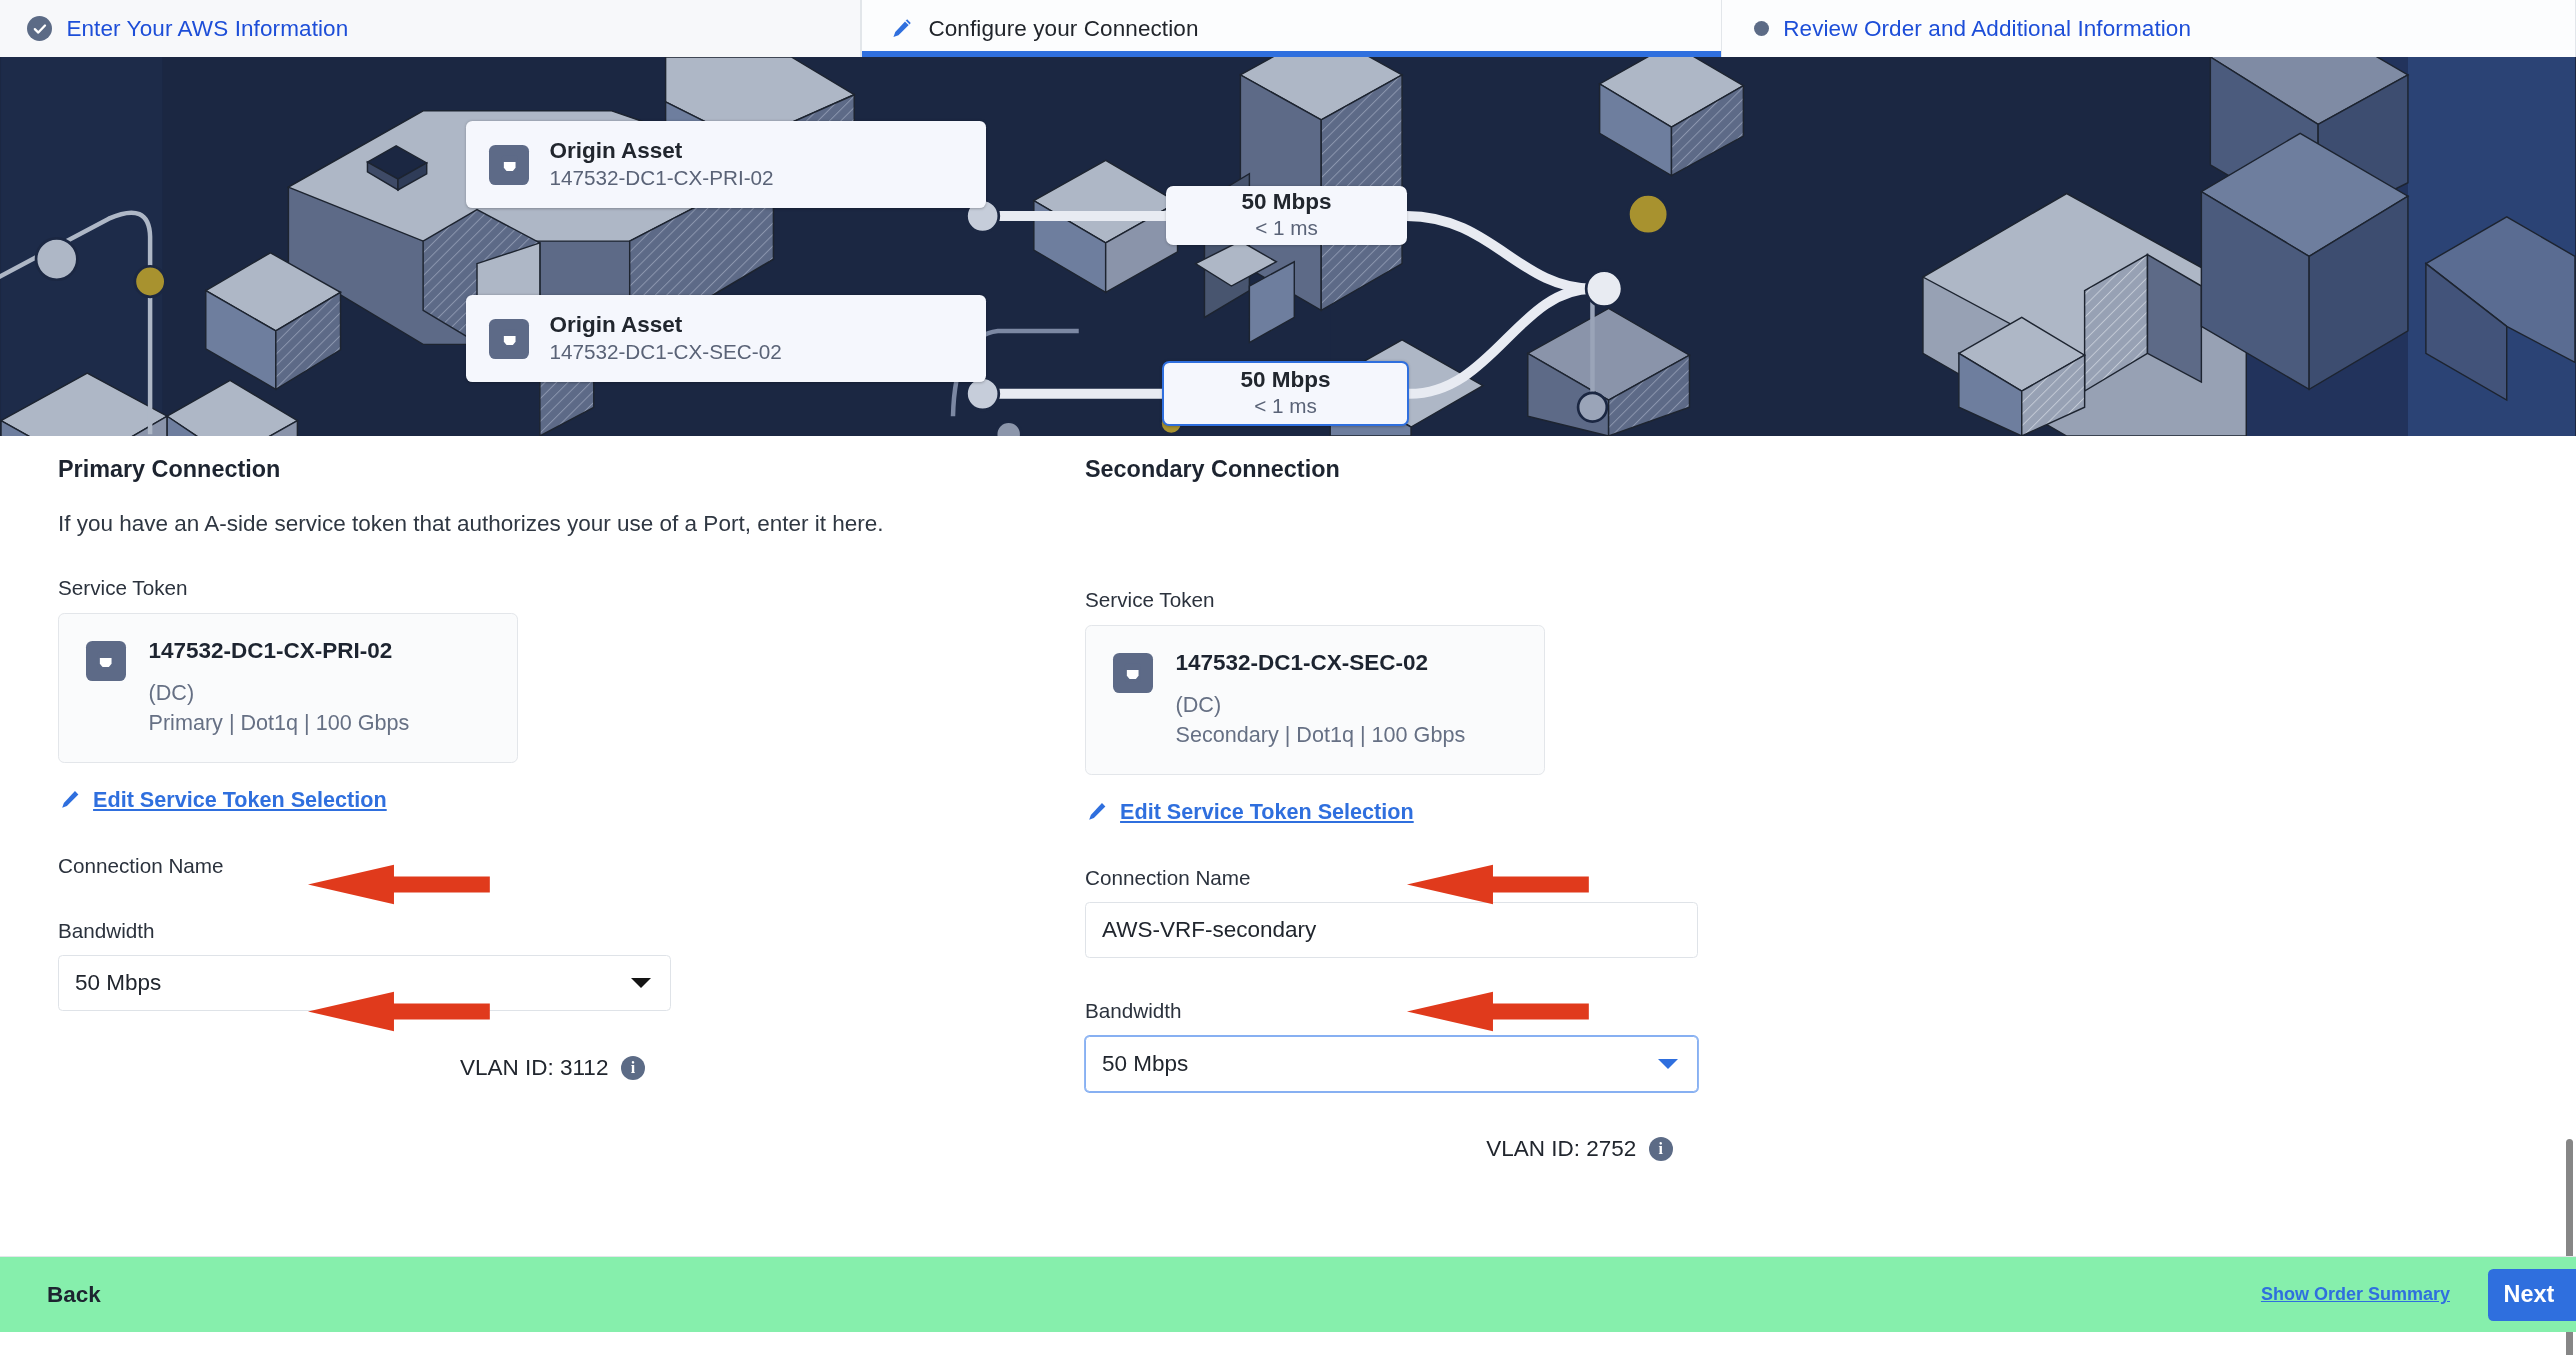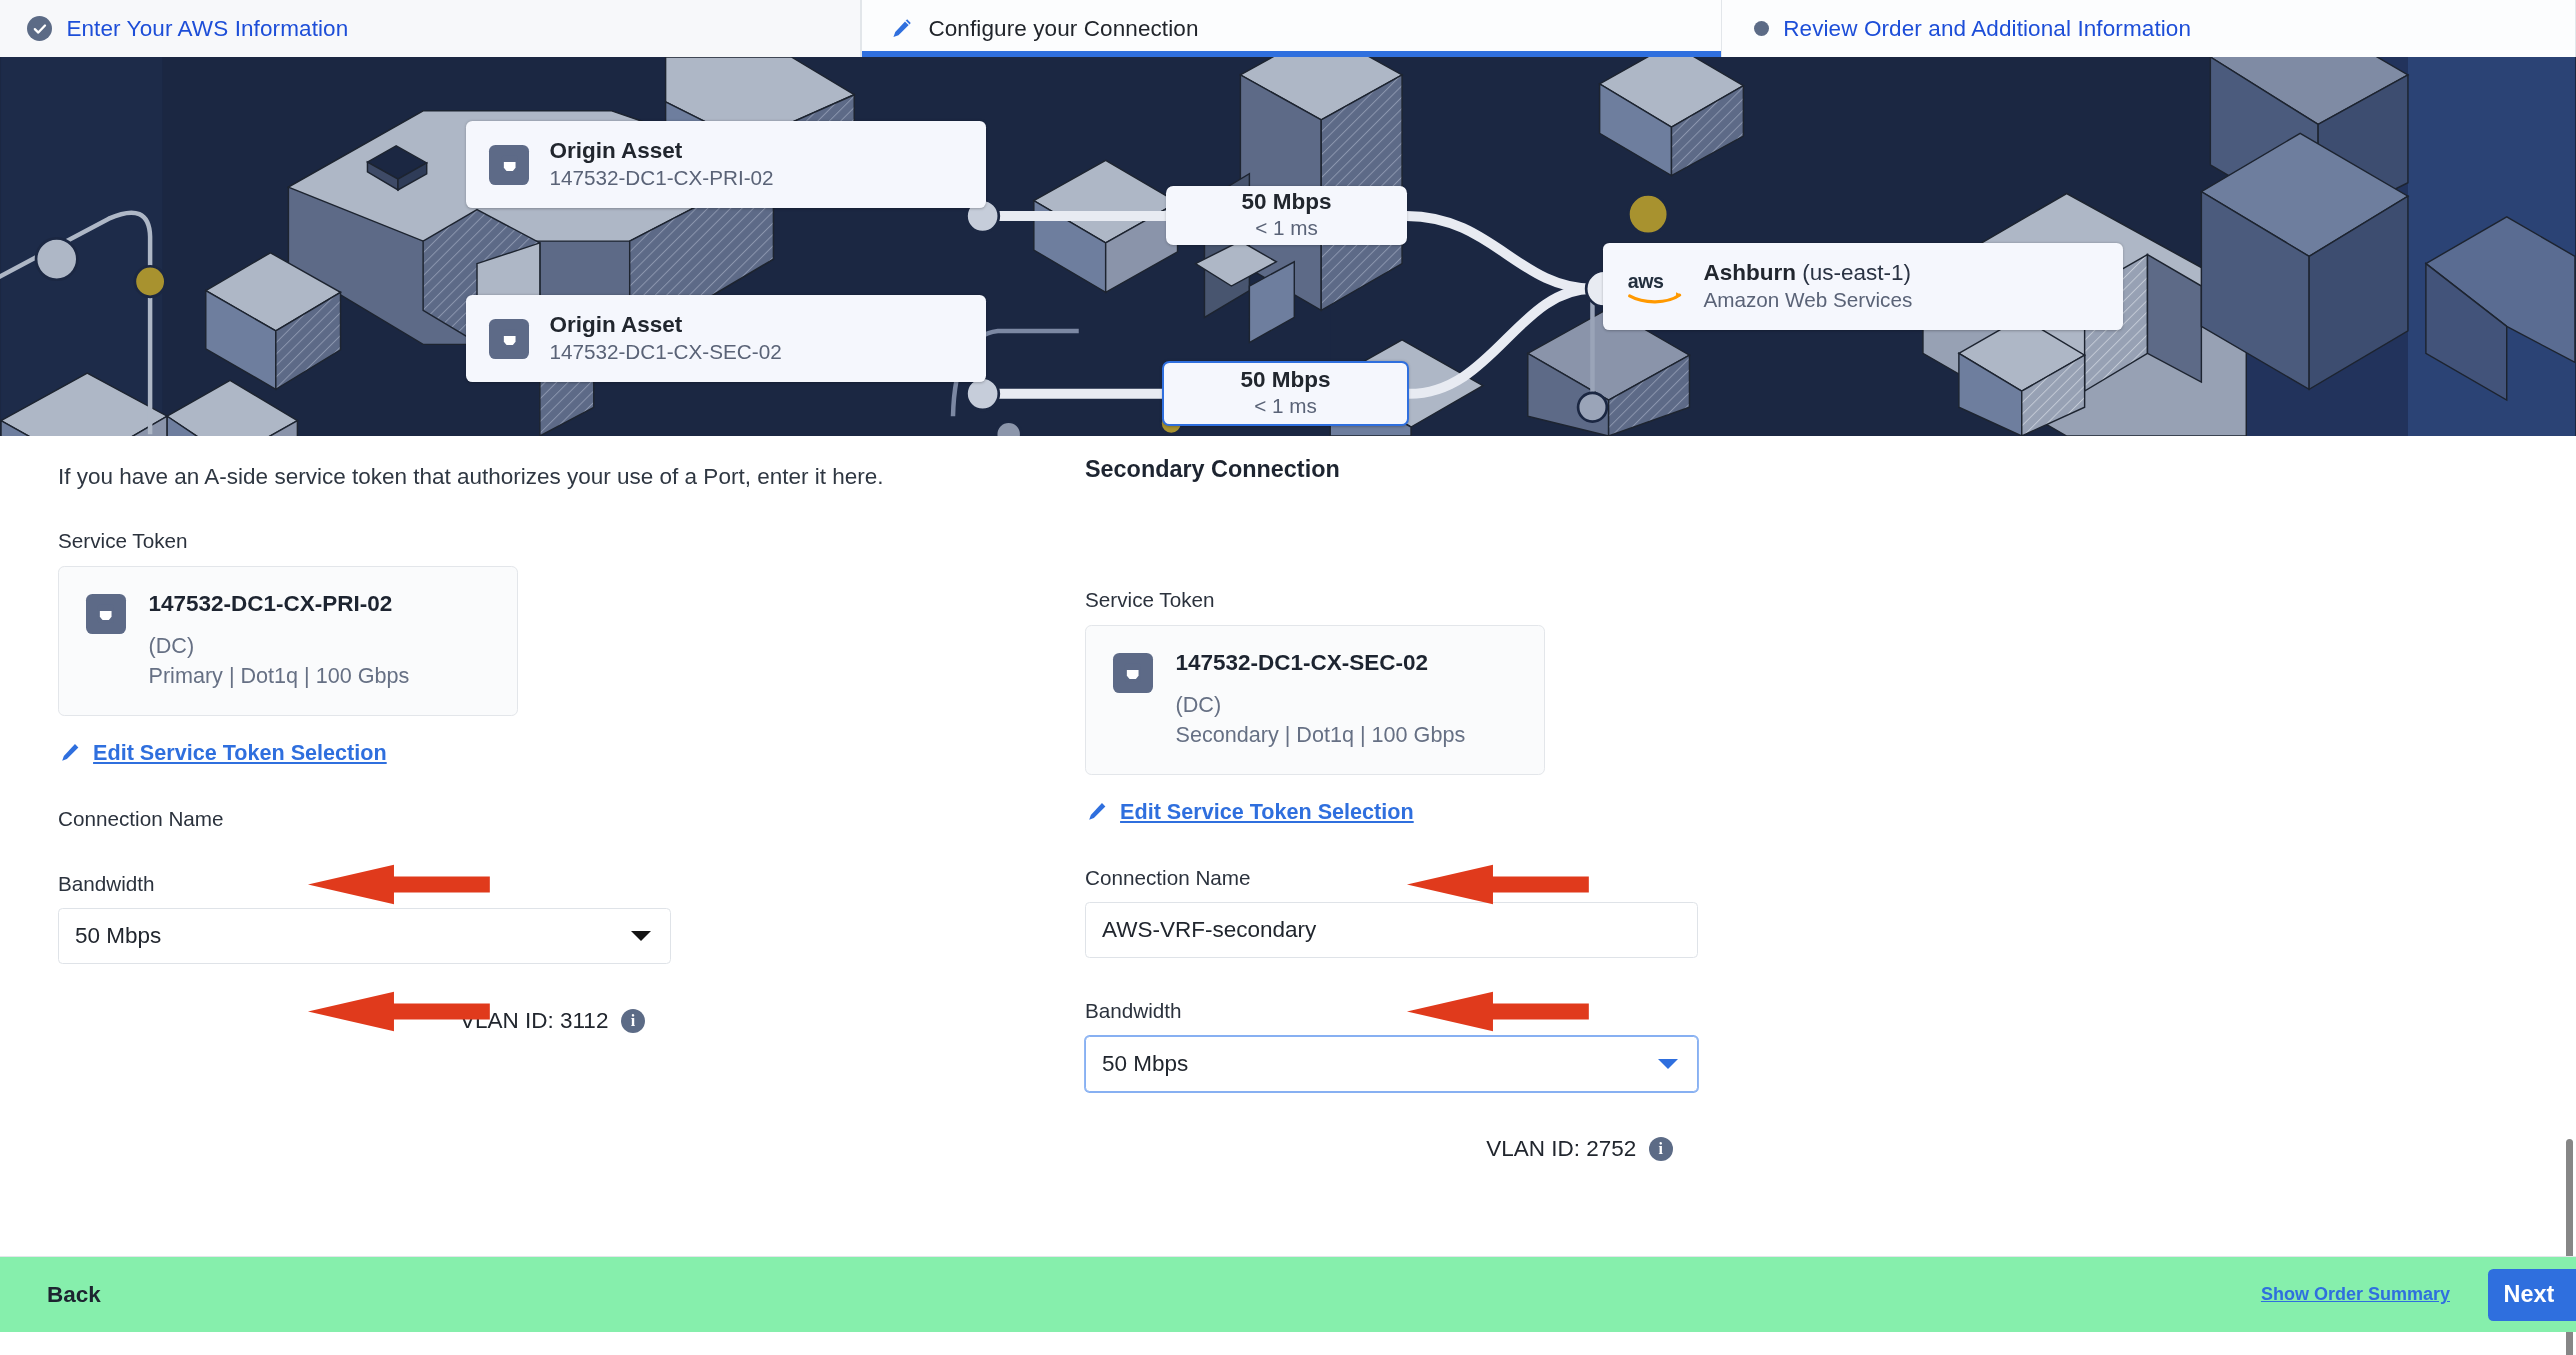--- a/index.html
+++ b/index.html
@@ -505,40 +505,26 @@
     <div class="bw-badge" id="bw-primary">
       <div class="bw-top">50 Mbps</div>
       <div class="bw-bot">&lt; 1 ms</div>
     </div>
 
     <div class="bw-badge selected" id="bw-secondary">
       <div class="bw-top">50 Mbps</div>
       <div class="bw-bot">&lt; 1 ms</div>
     </div>
 
-    <div id="aws-card">
-      <span class="aws-logo">
-        <svg width="59" height="36" viewBox="0 0 66 40">
-          <text x="2" y="21" font-family="Liberation Sans, sans-serif" font-size="22" font-weight="bold" fill="#232f3e" letter-spacing="-0.5">aws</text>
-          <path d="M4 30 C 20 39, 46 39, 60 29" stroke="#ff9900" stroke-width="3.4" fill="none" stroke-linecap="round"></path>
-          <path d="M56 26 L62 29 L56 33 Z" fill="#ff9900"></path>
-        </svg>
-      </span>
-      <div>
-        <div class="aws-title">
-          <b>Ashburn</b><span class="reg">&nbsp;</span><span class="reg">(us-east-1)</span>
-        </div>
-        <div class="aws-sub">Amazon Web Services</div>
-      </div>
-    </div>
   </div>
 
   <div class="body">
 
     <div class="col col-primary">
+      <div class="sec-title">Primary Connection</div>
       <div class="sec-help">If you have an A-side service token that authorizes your use of a Port, enter it here.</div>
 
       <div style="margin-top:39px;">
         <div class="field-label">Service Token</div>
         <div class="token-card" style="width:460px;">
           <span class="port-ico">
             <svg width="23.4" height="23.4" viewBox="0 0 26 26">
               <rect x="4" y="3" width="18" height="20" rx="3" fill="#5d6a87"></rect>
               <path d="M6.5 10 h13 v6.5 l-3 3.5 h-7 l-3 -3.5 Z" fill="#ffffff"></path>
             </svg>

